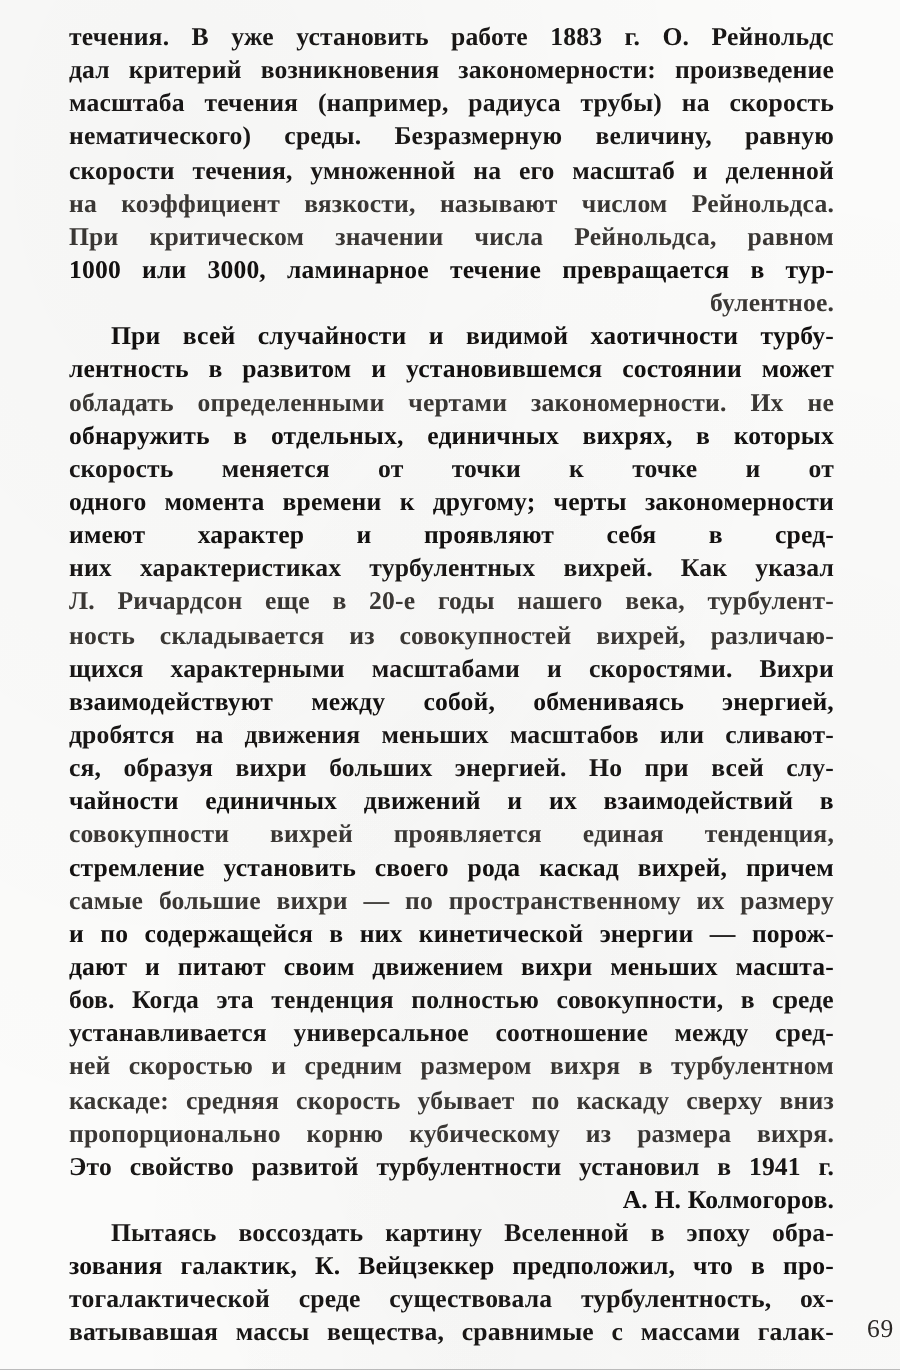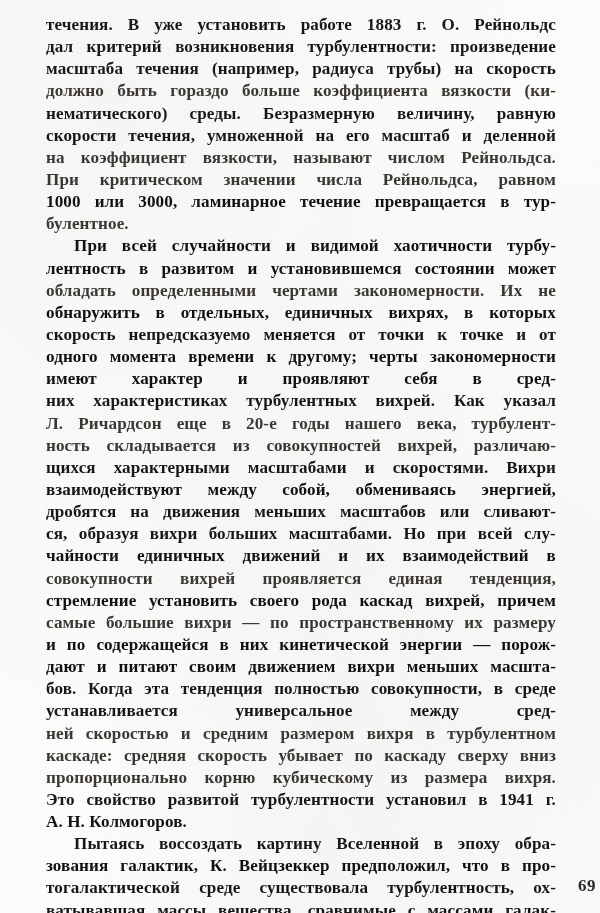--- a/index.html
+++ b/index.html
@@ -48,87 +48,86 @@
     -webkit-font-smoothing: none;
   }
 
   
   .line.justify {
     justify-content: space-between;
   }
 
   
   .line.flush {
-    justify-content: flex-start;
+    justify-content: flex-end;
   }
 
   .line.indent {
     padding-left: 28px;
   }
 
   .line .w {
     display: inline-block;
   }
 
   
   .line.faint { color: #3a3734; }
   .line.dark  { color: #131110; }
 
   .folio {
     position: absolute;
     right: 40px;
     bottom: 17px;
     font-family: "Liberation Serif", "DejaVu Serif", serif;
     font-size: 17px;
-    font-weight: 700;
+    font-weight: 400;
     color: #2b2826;
     letter-spacing: 0.5px;
   }
 </style>
 </head>
 <body>
 
 <div class="page">
 
   <div class="text-block">
       <div class="para">
         <div class="line justify"><span class="w">течения.</span><span class="w">В</span><span class="w">уже</span><span class="w">установить</span><span class="w">работе</span><span class="w">1883</span><span class="w">г.</span><span class="w">О.</span><span class="w">Рейнольдс</span></div>
-        <div class="line justify"><span class="w">дал</span><span class="w">критерий</span><span class="w">возникновения</span><span class="w">турбулентности:</span><span class="w">произведение</span></div>
+        <div class="line justify"><span class="w">дал</span><span class="w">критерий</span><span class="w">возникновения</span><span class="w">закономерности:</span><span class="w">произведение</span></div>
         <div class="line justify"><span class="w">масштаба</span><span class="w">течения</span><span class="w">(например,</span><span class="w">радиуса</span><span class="w">трубы)</span><span class="w">на</span><span class="w">скорость</span></div>
-        <div class="line justify faint"><span class="w">должно</span><span class="w">быть</span><span class="w">гораздо</span><span class="w">больше</span><span class="w">коэффициента</span><span class="w">вязкости</span><span class="w">(ки-</span></div>
         <div class="line justify"><span class="w">нематического)</span><span class="w">среды.</span><span class="w">Безразмерную</span><span class="w">величину,</span><span class="w">равную</span></div>
         <div class="line justify"><span class="w">скорости</span><span class="w">течения,</span><span class="w">умноженной</span><span class="w">на</span><span class="w">его</span><span class="w">масштаб</span><span class="w">и</span><span class="w">деленной</span></div>
         <div class="line justify faint"><span class="w">на</span><span class="w">коэффициент</span><span class="w">вязкости,</span><span class="w">называют</span><span class="w">числом</span><span class="w">Рейнольдса.</span></div>
         <div class="line justify faint"><span class="w">При</span><span class="w">критическом</span><span class="w">значении</span><span class="w">числа</span><span class="w">Рейнольдса,</span><span class="w">равном</span></div>
         <div class="line justify dark"><span class="w">1000</span><span class="w">или</span><span class="w">3000,</span><span class="w">ламинарное</span><span class="w">течение</span><span class="w">превращается</span><span class="w">в</span><span class="w">тур-</span></div>
         <div class="line flush faint"><span class="w">булентное.</span></div>
       </div>
       <div class="para">
         <div class="line justify indent dark"><span class="w">При</span><span class="w">всей</span><span class="w">случайности</span><span class="w">и</span><span class="w">видимой</span><span class="w">хаотичности</span><span class="w">турбу-</span></div>
         <div class="line justify dark"><span class="w">лентность</span><span class="w">в</span><span class="w">развитом</span><span class="w">и</span><span class="w">установившемся</span><span class="w">состоянии</span><span class="w">может</span></div>
         <div class="line justify faint"><span class="w">обладать</span><span class="w">определенными</span><span class="w">чертами</span><span class="w">закономерности.</span><span class="w">Их</span><span class="w">не</span></div>
         <div class="line justify dark"><span class="w">обнаружить</span><span class="w">в</span><span class="w">отдельных,</span><span class="w">единичных</span><span class="w">вихрях,</span><span class="w">в</span><span class="w">которых</span></div>
-        <div class="line justify"><span class="w">скорость</span><span class="w">непредсказуемо</span><span class="w">меняется</span><span class="w">от</span><span class="w">точки</span><span class="w">к</span><span class="w">точке</span><span class="w">и</span><span class="w">от</span></div>
+        <div class="line justify"><span class="w">скорость</span><span class="w">меняется</span><span class="w">от</span><span class="w">точки</span><span class="w">к</span><span class="w">точке</span><span class="w">и</span><span class="w">от</span></div>
         <div class="line justify dark"><span class="w">одного</span><span class="w">момента</span><span class="w">времени</span><span class="w">к</span><span class="w">другому;</span><span class="w">черты</span><span class="w">закономерности</span></div>
         <div class="line justify dark"><span class="w">имеют</span><span class="w">характер</span><span class="w">и</span><span class="w">проявляют</span><span class="w">себя</span><span class="w">в</span><span class="w">сред-</span></div>
         <div class="line justify"><span class="w">них</span><span class="w">характеристиках</span><span class="w">турбулентных</span><span class="w">вихрей.</span><span class="w">Как</span><span class="w">указал</span></div>
         <div class="line justify faint"><span class="w">Л.</span><span class="w">Ричардсон</span><span class="w">еще</span><span class="w">в</span><span class="w">20-е</span><span class="w">годы</span><span class="w">нашего</span><span class="w">века,</span><span class="w">турбулент-</span></div>
         <div class="line justify faint"><span class="w">ность</span><span class="w">складывается</span><span class="w">из</span><span class="w">совокупностей</span><span class="w">вихрей,</span><span class="w">различаю-</span></div>
         <div class="line justify"><span class="w">щихся</span><span class="w">характерными</span><span class="w">масштабами</span><span class="w">и</span><span class="w">скоростями.</span><span class="w">Вихри</span></div>
         <div class="line justify dark"><span class="w">взаимодействуют</span><span class="w">между</span><span class="w">собой,</span><span class="w">обмениваясь</span><span class="w">энергией,</span></div>
         <div class="line justify"><span class="w">дробятся</span><span class="w">на</span><span class="w">движения</span><span class="w">меньших</span><span class="w">масштабов</span><span class="w">или</span><span class="w">сливают-</span></div>
-        <div class="line justify"><span class="w">ся,</span><span class="w">образуя</span><span class="w">вихри</span><span class="w">больших</span><span class="w">масштабами.</span><span class="w">Но</span><span class="w">при</span><span class="w">всей</span><span class="w">слу-</span></div>
+        <div class="line justify"><span class="w">ся,</span><span class="w">образуя</span><span class="w">вихри</span><span class="w">больших</span><span class="w">энергией.</span><span class="w">Но</span><span class="w">при</span><span class="w">всей</span><span class="w">слу-</span></div>
         <div class="line justify dark"><span class="w">чайности</span><span class="w">единичных</span><span class="w">движений</span><span class="w">и</span><span class="w">их</span><span class="w">взаимодействий</span><span class="w">в</span></div>
         <div class="line justify faint"><span class="w">совокупности</span><span class="w">вихрей</span><span class="w">проявляется</span><span class="w">единая</span><span class="w">тенденция,</span></div>
         <div class="line justify dark"><span class="w">стремление</span><span class="w">установить</span><span class="w">своего</span><span class="w">рода</span><span class="w">каскад</span><span class="w">вихрей,</span><span class="w">причем</span></div>
         <div class="line justify faint"><span class="w">самые</span><span class="w">большие</span><span class="w">вихри</span><span class="w">—</span><span class="w">по</span><span class="w">пространственному</span><span class="w">их</span><span class="w">размеру</span></div>
         <div class="line justify dark"><span class="w">и</span><span class="w">по</span><span class="w">содержащейся</span><span class="w">в</span><span class="w">них</span><span class="w">кинетической</span><span class="w">энергии</span><span class="w">—</span><span class="w">порож-</span></div>
         <div class="line justify dark"><span class="w">дают</span><span class="w">и</span><span class="w">питают</span><span class="w">своим</span><span class="w">движением</span><span class="w">вихри</span><span class="w">меньших</span><span class="w">масшта-</span></div>
         <div class="line justify"><span class="w">бов.</span><span class="w">Когда</span><span class="w">эта</span><span class="w">тенденция</span><span class="w">полностью</span><span class="w">совокупности,</span><span class="w">в</span><span class="w">среде</span></div>
-        <div class="line justify"><span class="w">устанавливается</span><span class="w">универсальное</span><span class="w">между</span><span class="w">сред-</span></div>
+        <div class="line justify"><span class="w">устанавливается</span><span class="w">универсальное</span><span class="w">соотношение</span><span class="w">между</span><span class="w">сред-</span></div>
         <div class="line justify faint"><span class="w">ней</span><span class="w">скоростью</span><span class="w">и</span><span class="w">средним</span><span class="w">размером</span><span class="w">вихря</span><span class="w">в</span><span class="w">турбулентном</span></div>
         <div class="line justify faint"><span class="w">каскаде:</span><span class="w">средняя</span><span class="w">скорость</span><span class="w">убывает</span><span class="w">по</span><span class="w">каскаду</span><span class="w">сверху</span><span class="w">вниз</span></div>
         <div class="line justify faint"><span class="w">пропорционально</span><span class="w">корню</span><span class="w">кубическому</span><span class="w">из</span><span class="w">размера</span><span class="w">вихря.</span></div>
         <div class="line justify"><span class="w">Это</span><span class="w">свойство</span><span class="w">развитой</span><span class="w">турбулентности</span><span class="w">установил</span><span class="w">в</span><span class="w">1941</span><span class="w">г.</span></div>
         <div class="line flush dark"><span class="w">А. Н. Колмогоров.</span></div>
       </div>
       <div class="para">
         <div class="line justify indent"><span class="w">Пытаясь</span><span class="w">воссоздать</span><span class="w">картину</span><span class="w">Вселенной</span><span class="w">в</span><span class="w">эпоху</span><span class="w">обра-</span></div>
         <div class="line justify dark"><span class="w">зования</span><span class="w">галактик,</span><span class="w">К.</span><span class="w">Вейцзеккер</span><span class="w">предположил,</span><span class="w">что</span><span class="w">в</span><span class="w">про-</span></div>
         <div class="line justify"><span class="w">тогалактической</span><span class="w">среде</span><span class="w">существовала</span><span class="w">турбулентность,</span><span class="w">ох-</span></div>

